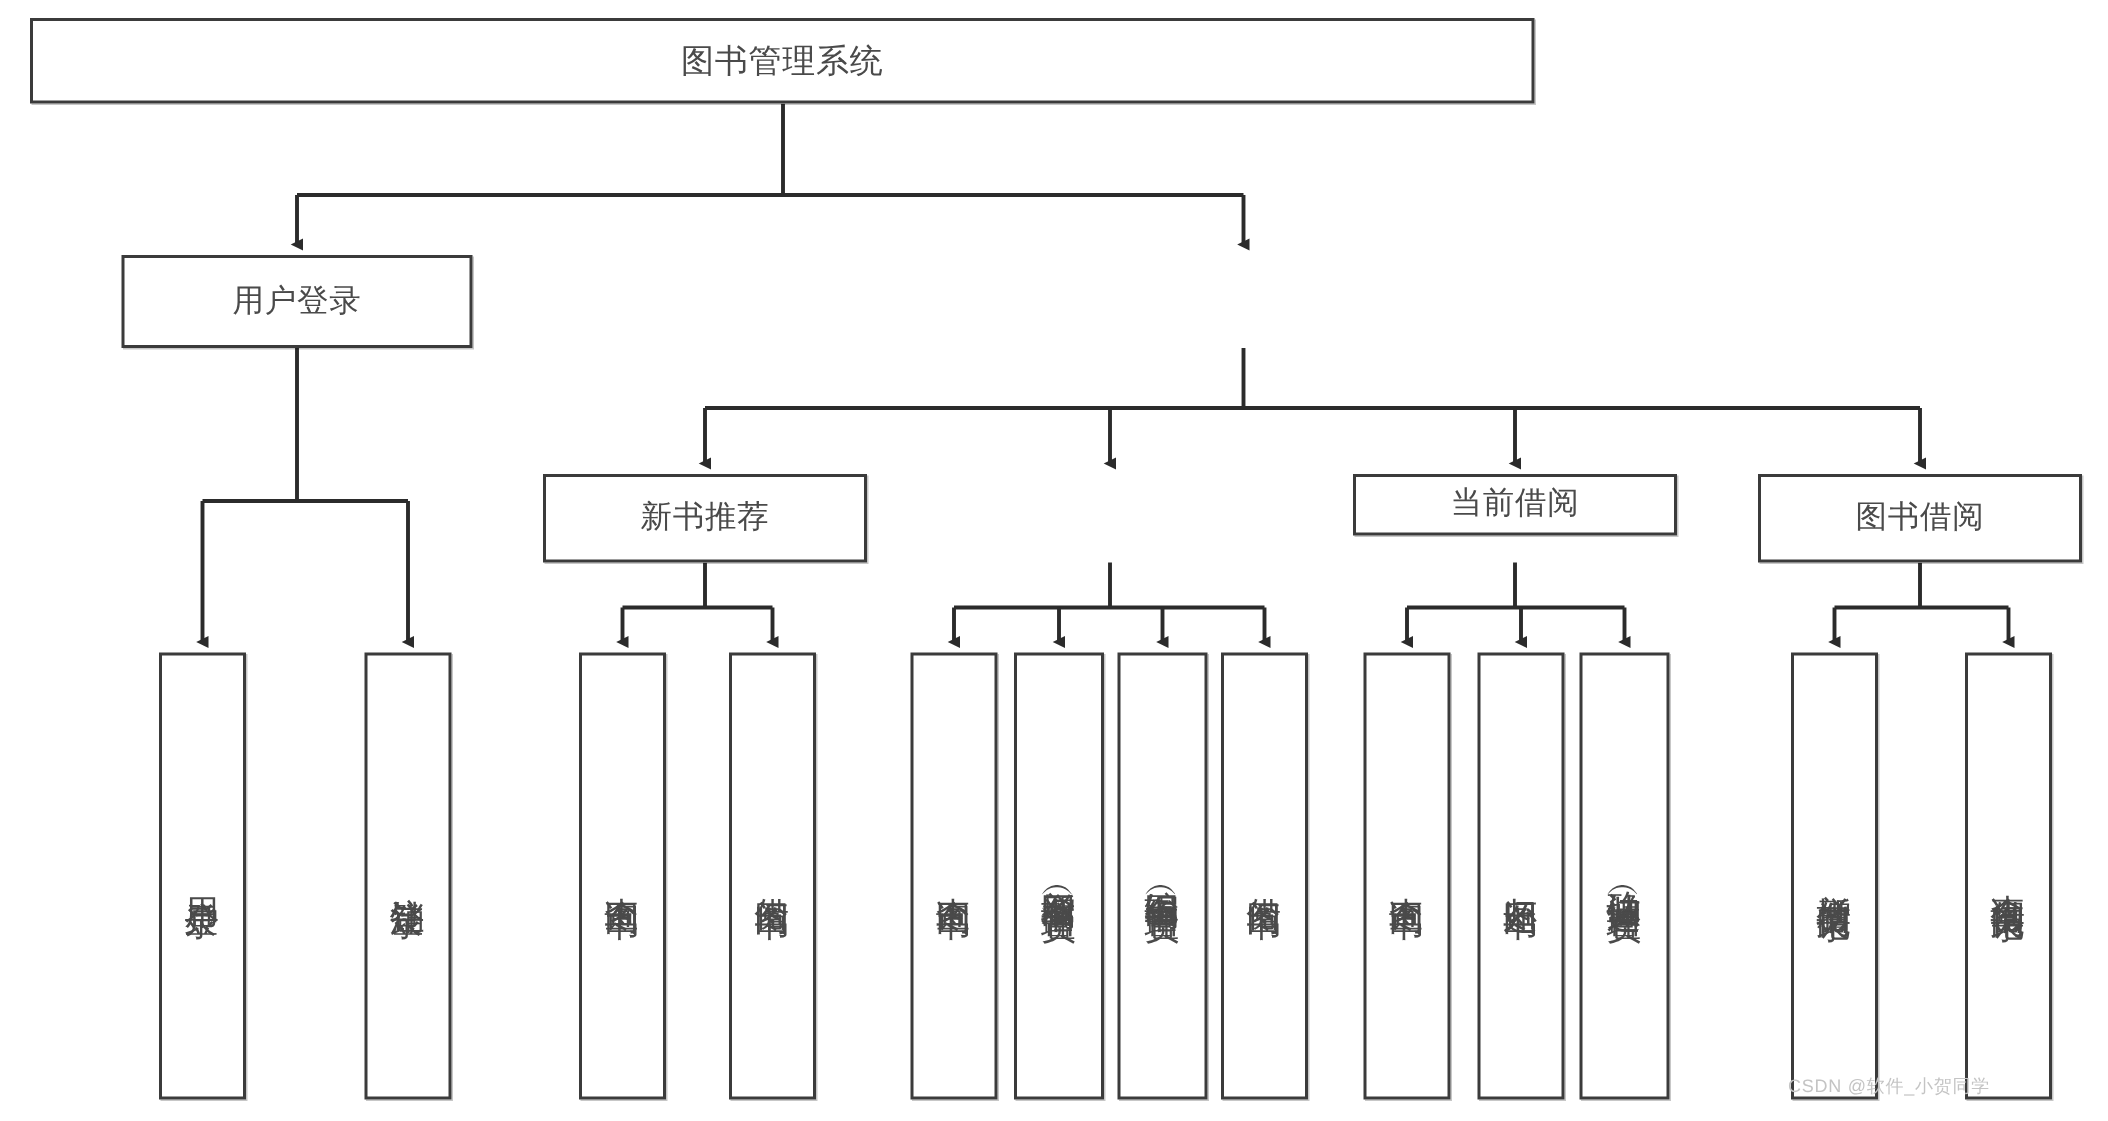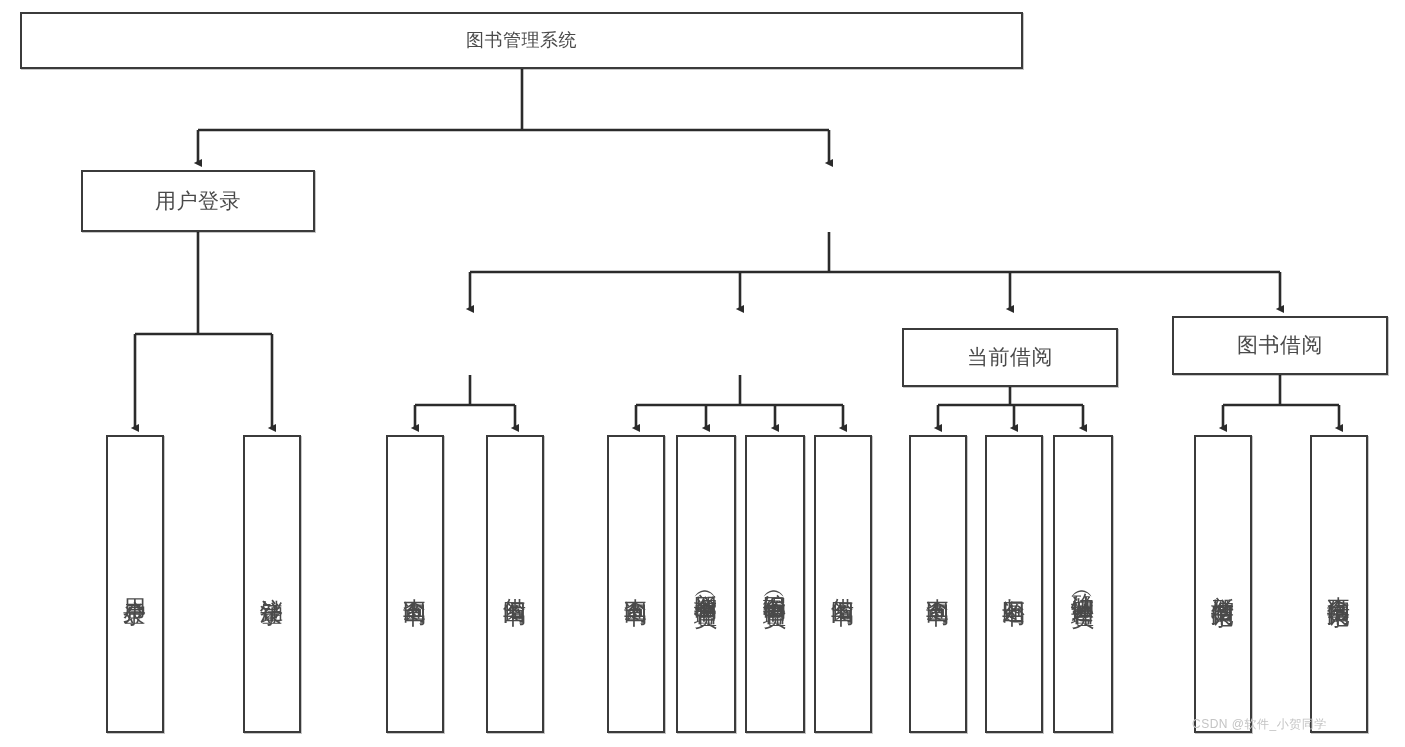--- a/index.html
+++ b/index.html
@@ -46,21 +46,21 @@
     white-space: nowrap;
     text-align: center;
   }
   .node.vertical .node-label {
     writing-mode: vertical-rl;
     text-orientation: upright;
     font-size: 23px;
     letter-spacing: 2px;
     line-height: 1.05;
   }
-  .node.root .node-label { font-size: 18px; }
+  .node.root .node-label { font-size: 22px; }
   .watermark {
     position: absolute;
     color: #c4c4c4;
     font-size: 12px;
     letter-spacing: 0.5px;
     white-space: nowrap;
     user-select: none;
   }
 </style>
 </head>
@@ -119,21 +119,24 @@
   </svg>
 
   <div class="node root" style="left:20px; top:12px; width:1003px; height:57px;">
     <span class="node-label">图书管理系统</span>
   </div>
 
   <div class="node" style="left:81px; top:170px; width:234px; height:62px;">
     <span class="node-label">用户登录</span>
   </div>
 
-  <div class="node" style="left:902px; top:328px; width:216px; height:59px;">
+  <div class="node" style="left:362px; top:316px; width:216px; height:59px;">
+    <span class="node-label">新书推荐</span>
+  </div>
+  <div class="node" style="left:902px; top:316px; width:216px; height:41px;">
     <span class="node-label">当前借阅</span>
   </div>
   <div class="node" style="left:1172px; top:316px; width:216px; height:59px;">
     <span class="node-label">图书借阅</span>
   </div>
 
   <div class="node vertical" style="left:106px; top:435px; width:58px; height:298px;">
     <span class="node-label">用户登录</span>
   </div>
   <div class="node vertical" style="left:243px; top:435px; width:58px; height:298px;">

